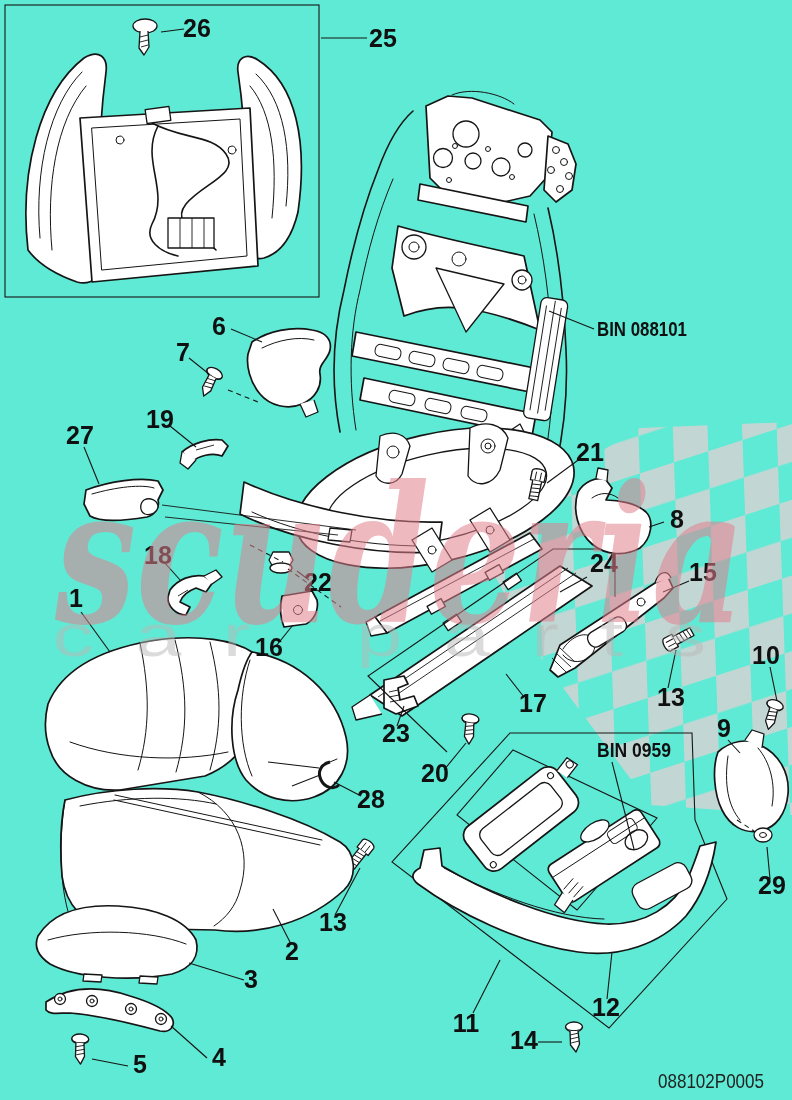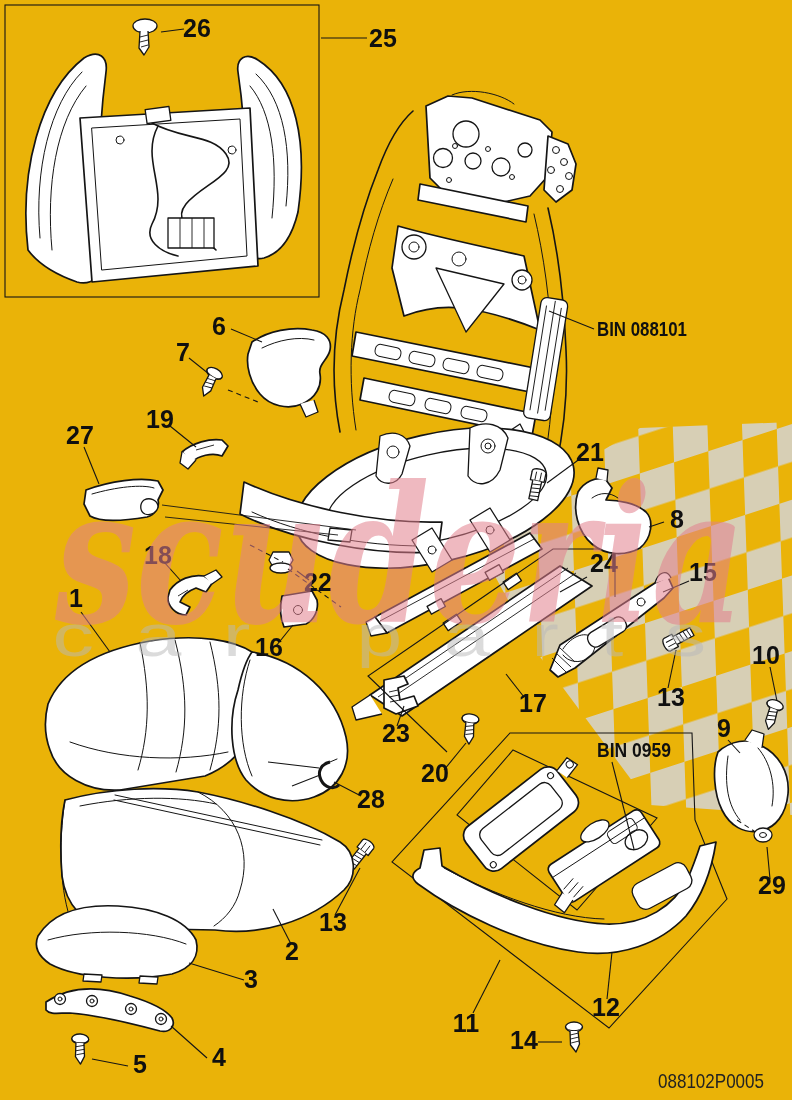--- a/index.html
+++ b/index.html
@@ -1,16 +1,16 @@
 <!DOCTYPE html>
 <html><head>
 <meta charset="utf-8">
 <style>
   html,body{margin:0;padding:0;background:#fff;}
-  .stage{position:relative;width:792px;height:1100px;background:#eab308;overflow:hidden;
+  .stage{position:relative;width:792px;height:1100px;background:#5eead4;overflow:hidden;
          font-family:"Liberation Sans",sans-serif;}
   svg{position:absolute;left:0;top:0;}
   .o{fill:#fff;stroke:#151515;stroke-width:1.7;stroke-linejoin:round;}
   .o2{fill:#fff;stroke:#151515;stroke-width:1.3;stroke-linejoin:round;}
   .l{fill:none;stroke:#151515;stroke-width:1.6;stroke-linecap:round;stroke-linejoin:round;}
   .d{fill:none;stroke:#151515;stroke-width:1.0;stroke-linecap:round;stroke-linejoin:round;}
   .lead{fill:none;stroke:#151515;stroke-width:1.1;}
   .thin{fill:none;stroke:#151515;stroke-width:0.9;}
   .dash{stroke-dasharray:5 4;}
   .zone{fill:none;stroke:#151515;stroke-width:1.1;stroke-linejoin:miter;}

